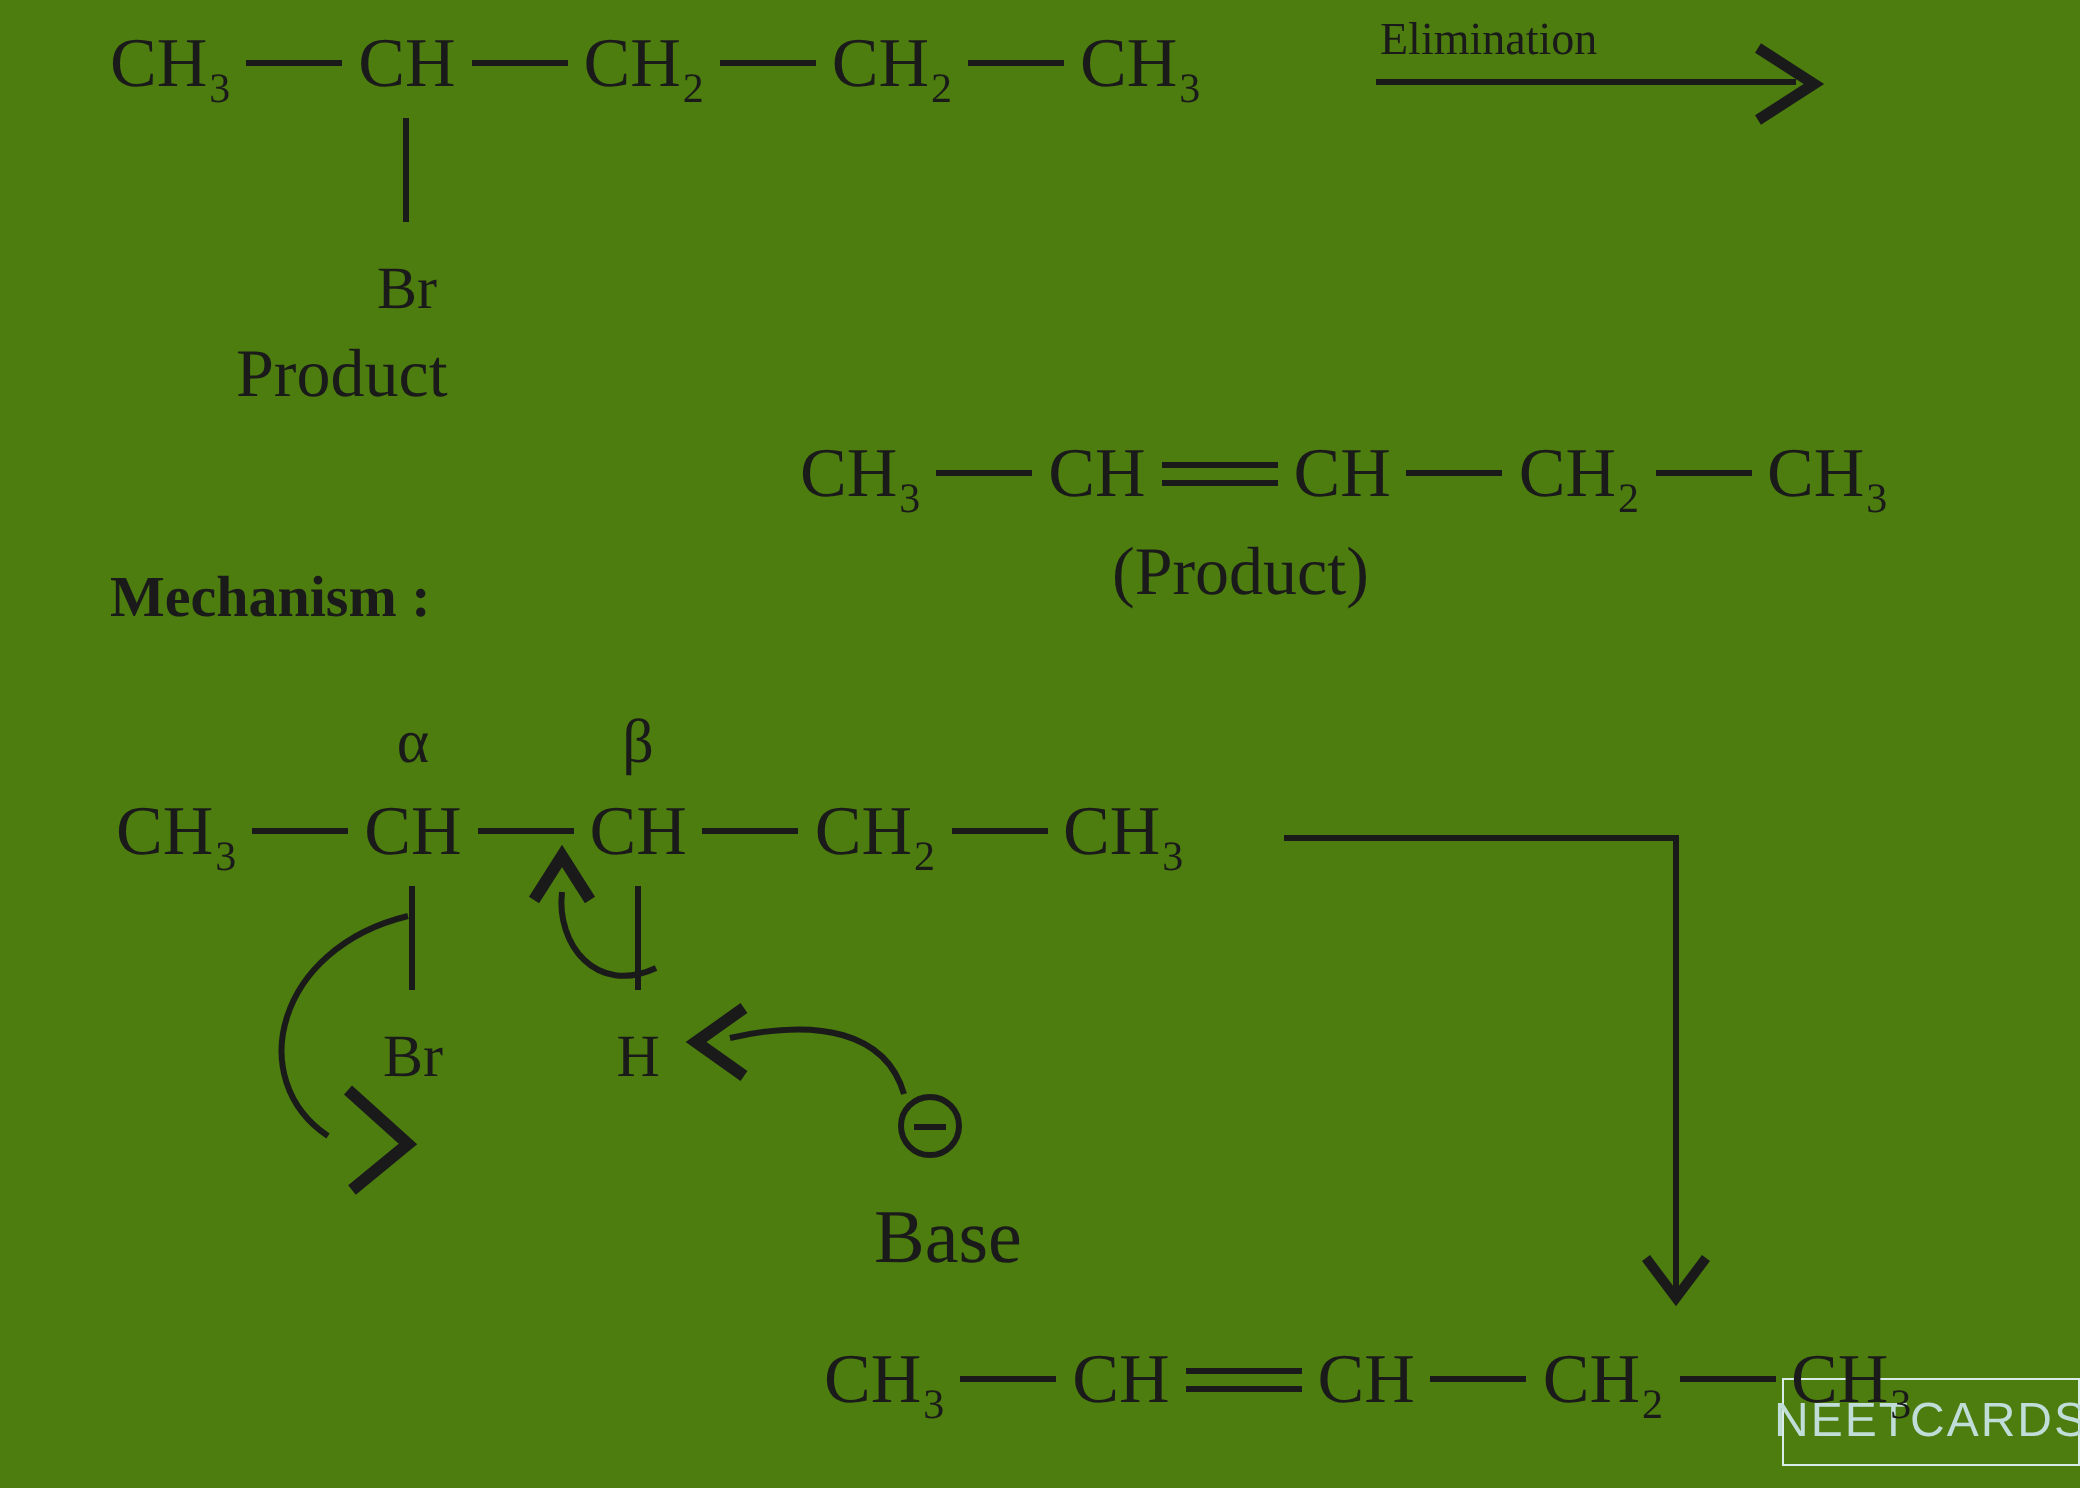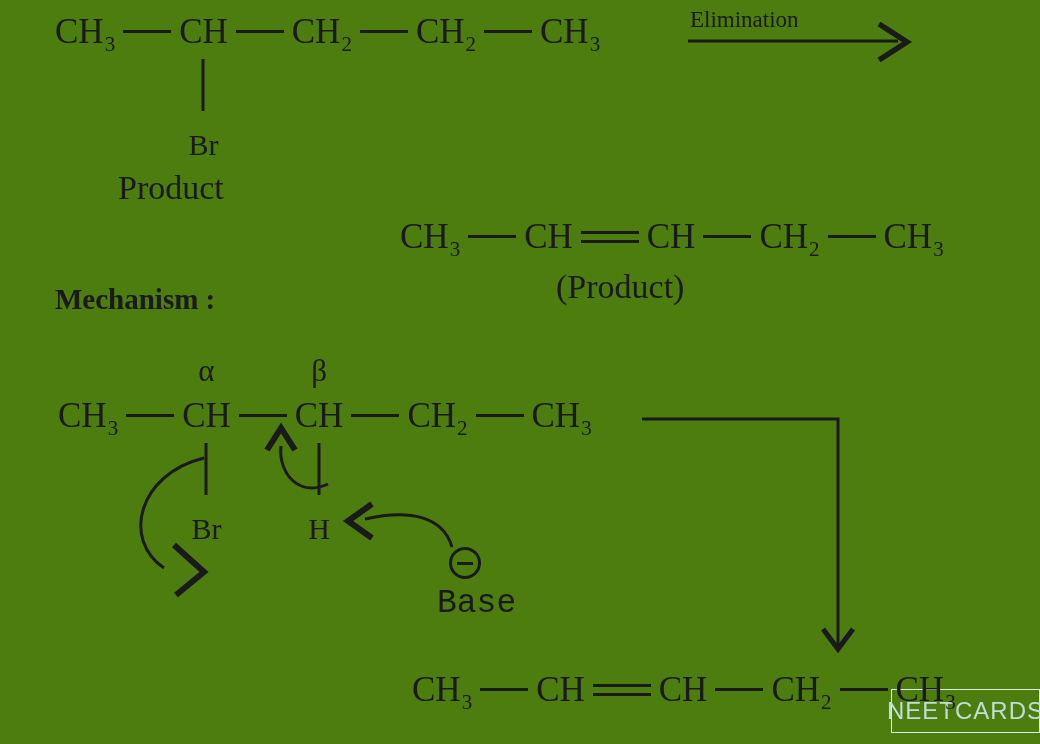--- a/index.html
+++ b/index.html
@@ -46,21 +46,21 @@
   <div class="caption" style="left:556px;top:268px;">(Product)</div>
 
   <div class="caption bold" style="left:55px;top:283px;font-size:29px;">Mechanism :</div>
 
   <div class="row" style="left:58px;top:396px;"><span class="group">CH<span class="sub">3</span></span><span class="bond"></span><span class="group">CH<span class="above">α</span><span class="vbond"></span><span class="blabel">Br</span></span><span class="bond"></span><span class="group">CH<span class="above">β</span><span class="vbond"></span><span class="blabel">H</span></span><span class="bond"></span><span class="group">CH<span class="sub">2</span></span><span class="bond"></span><span class="group">CH<span class="sub">3</span></span></div>
 
   <div class="charge">
     <div class="charge-bar"></div>
   </div>
 
-  <div class="caption" style="left:437px;top:585px;font-size:33px;font-family:Liberation Mono, monospace;">Base</div>
+  <div class="caption" style="left:437px;top:597px;font-size:38px;">Base</div>
 
   <div class="row" style="left:412px;top:670px;"><span class="group">CH<span class="sub">3</span></span><span class="bond"></span><span class="group">CH</span><span class="dbond"><i></i><i></i></span><span class="group">CH</span><span class="bond"></span><span class="group">CH<span class="sub">2</span></span><span class="bond"></span><span class="group">CH<span class="sub">3</span></span></div>
 
   <div id="watermark" style="color: rgb(192, 221, 215); border: 1.5px solid rgb(217, 236, 232);">NEETCARDS</div>
 
   <svg class="overlay" viewBox="0 0 1040 744">
 
     <path d="M 688 41 L 898 41" stroke-width="3"></path>
     <path d="M 879 24 L 907 42 L 879 60" stroke-width="5.5"></path>
 

